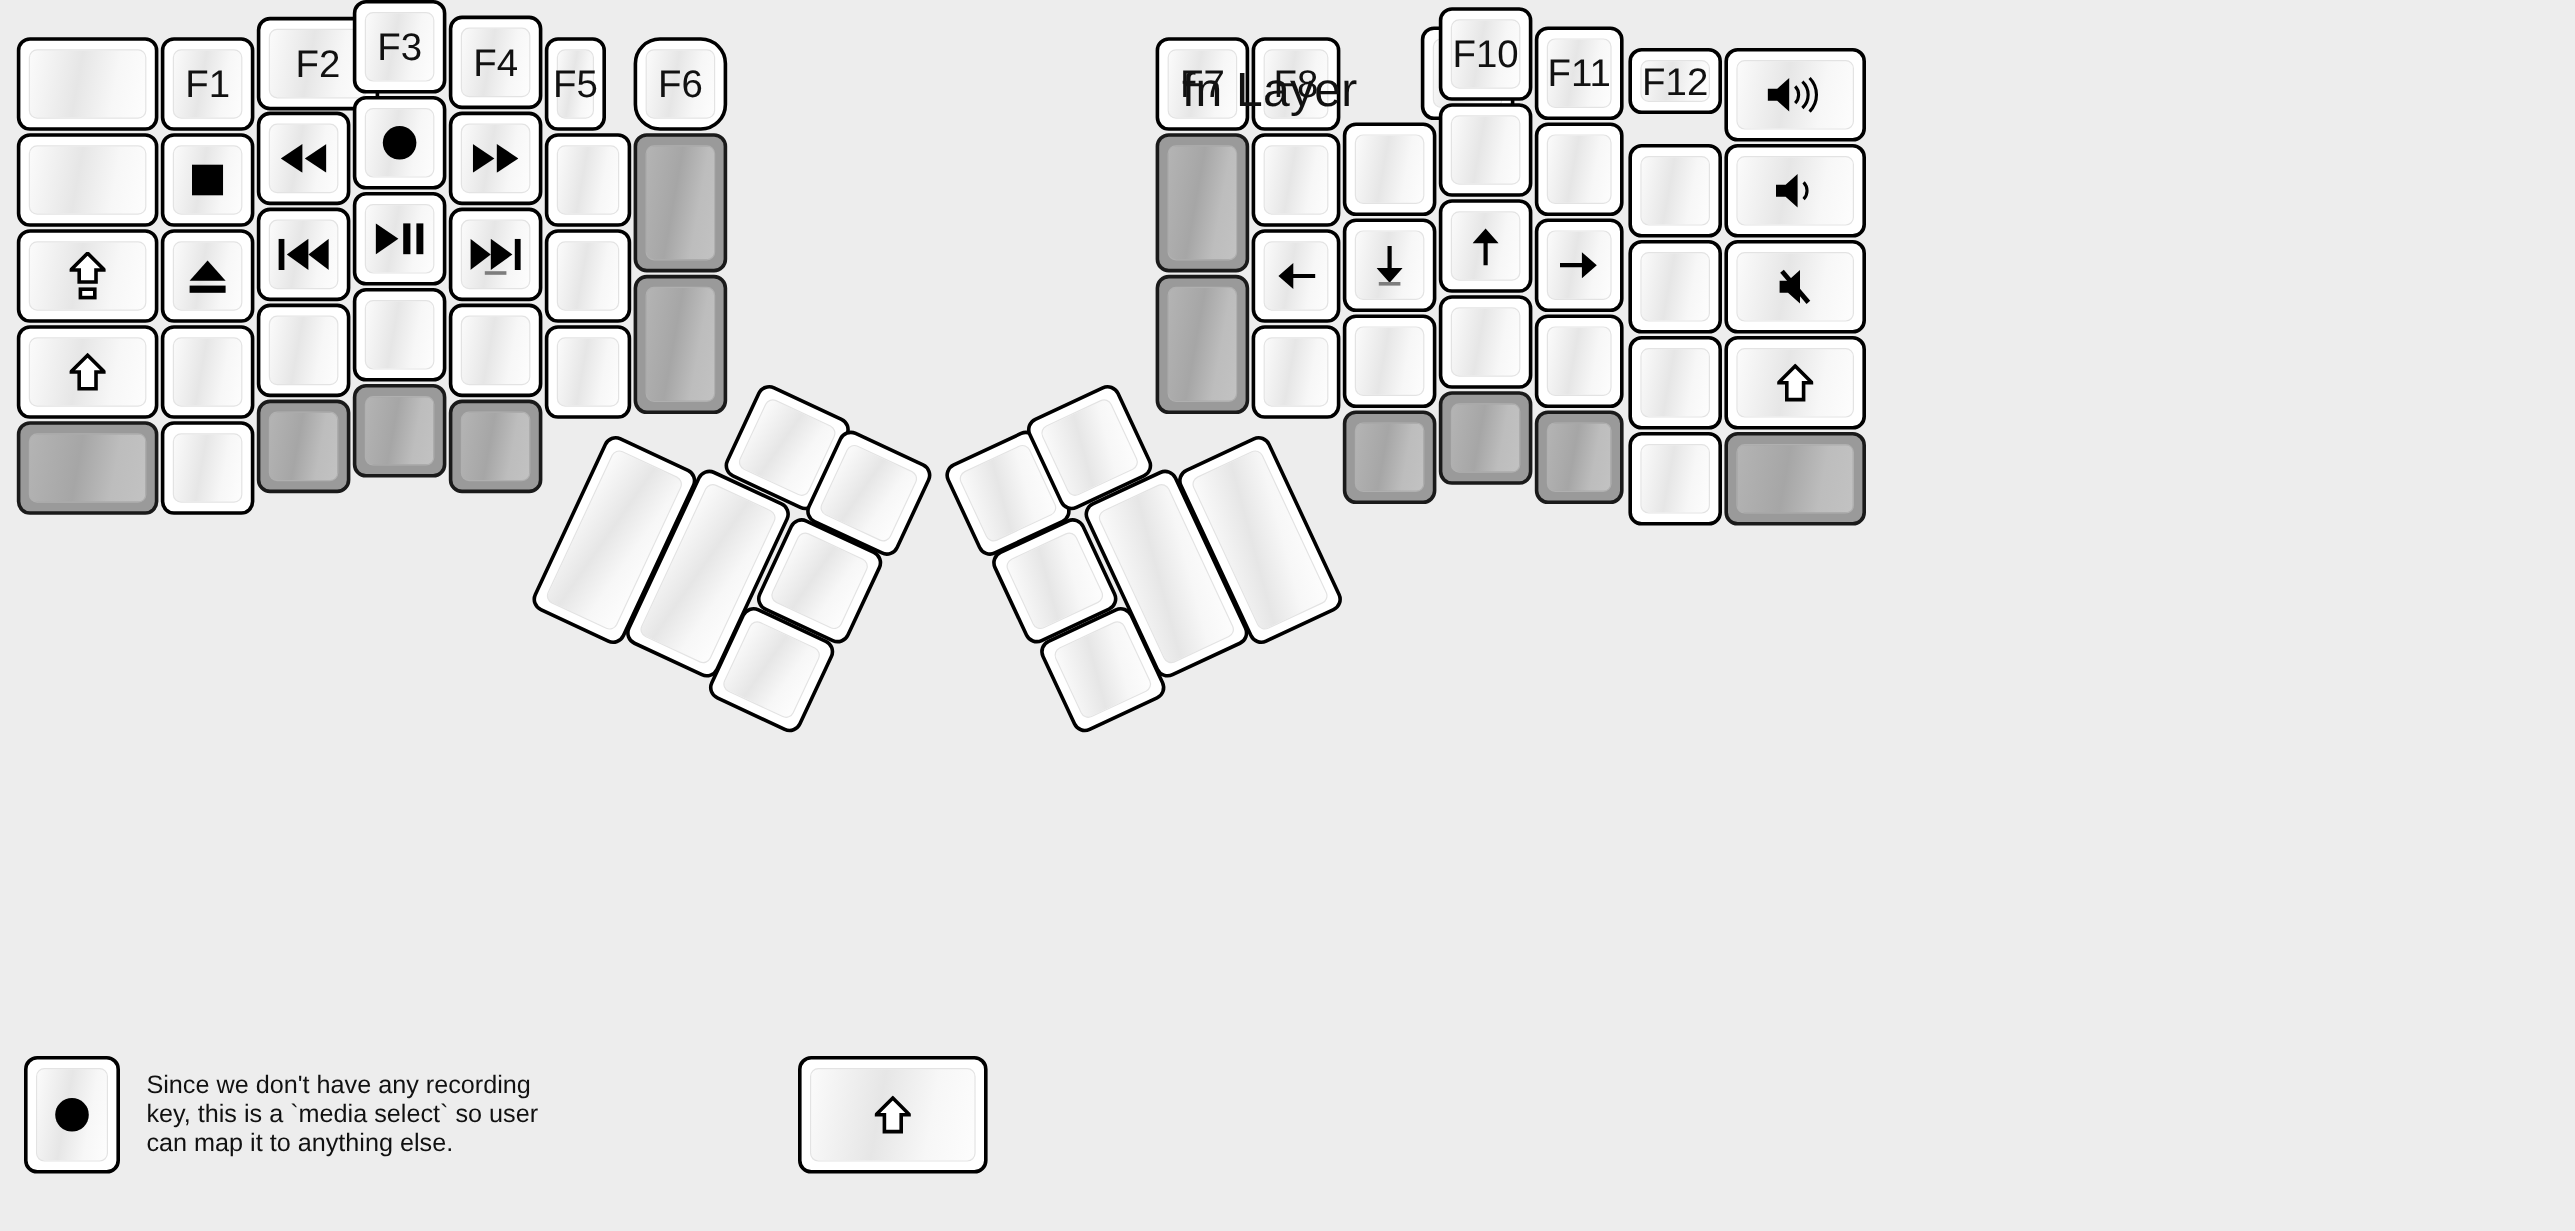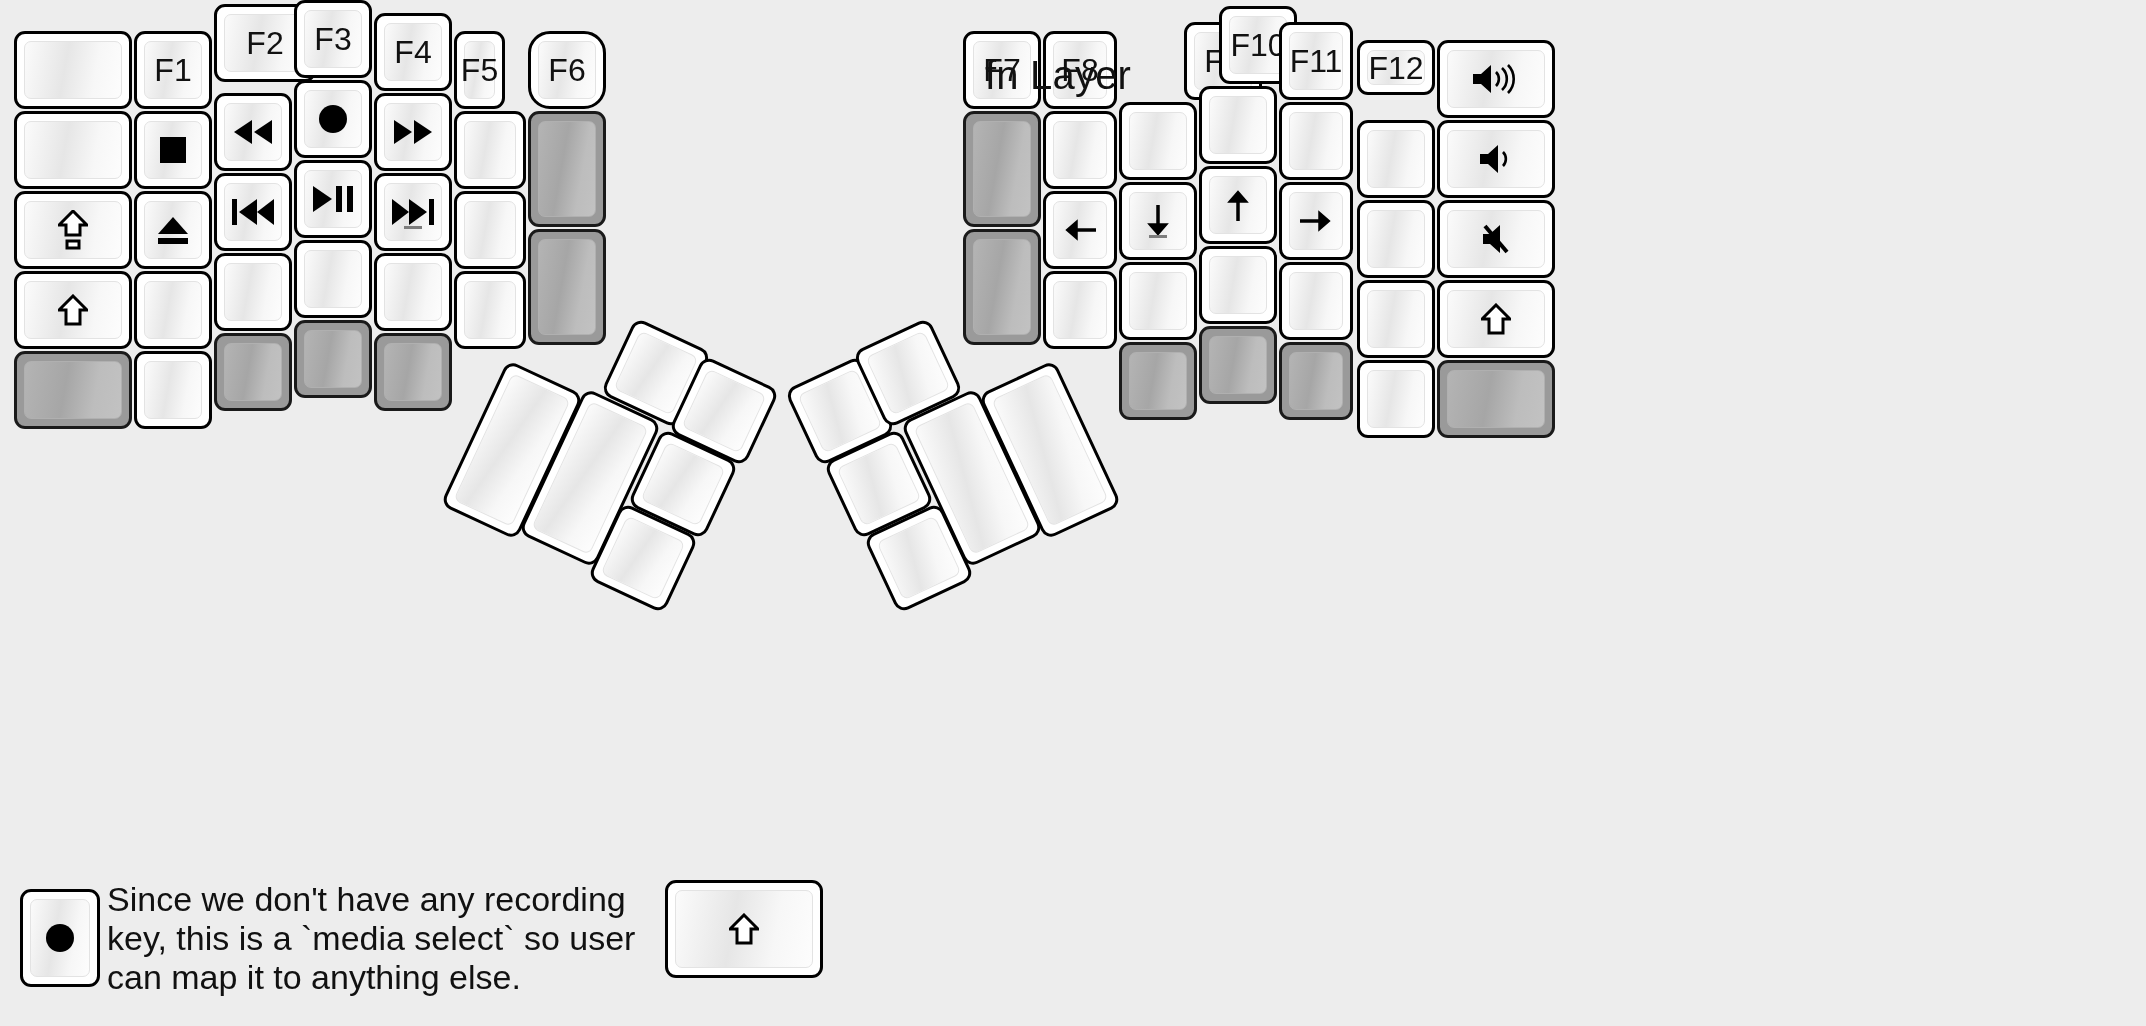--- a/index.html
+++ b/index.html
@@ -105,24 +105,24 @@
   .note {
     position: absolute;
     display: flex;
     align-items: center;
   }
   .note-key {
     position: relative;
     flex: 0 0 auto;
   }
   .note-text {
-    font-size: 34px;
+    font-size: 21px;
     line-height: 1.14;
     color: #111;
-    margin-left: 7px;
+    margin-left: 22px;
     white-space: pre-line;
   }
 </style>
 </head>
 <body>
 
 <div id="stage">
 
   <div id="kb-area">
     <div id="left-half">
@@ -177,21 +177,21 @@
               </svg>
             </span>
           </div>
         </div>
         <div class="key" style="left: 134px; top: 271px; width: 78px; height: 78px;">
           <div class="cap"></div>
         </div>
         <div class="key" style="left: 134px; top: 351px; width: 78px; height: 78px;">
           <div class="cap"></div>
         </div>
-        <div class="key" style="left: 214px; top: 4px; width: 102px; height: 78px;">
+        <div class="key" style="left: 214px; top: 14px; width: 102px; height: 78px;">
           <div class="cap">
             <span class="legend fkey">F2</span>
           </div>
         </div>
         <div class="key" style="left: 214px; top: 93px; width: 78px; height: 78px;">
           <div class="cap">
             <span class="glyph">
               <svg class="ico" width="38" height="24" viewBox="0 0 38 24" xmlns="http://www.w3.org/2000/svg">
                 <polygon points="18,0 18,24 0,12" fill="#000"></polygon>
                 <polygon points="38,0 38,24 20,12" fill="#000"></polygon>
@@ -375,21 +375,21 @@
             </span>
             <span class="underbar"></span>
           </div>
         </div>
         <div class="key" style="left: 1119px; top: 262px; width: 78px; height: 78px;">
           <div class="cap"></div>
         </div>
         <div class="key transparent" style="left: 1119px; top: 342px; width: 78px; height: 78px;">
           <div class="cap"></div>
         </div>
-        <div class="key" style="left: 1199px; top: 6px; width: 78px; height: 78px; margin-left: 20px;">
+        <div class="key" style="left: 1199px; top: 6px; width: 78px; height: 78px;">
           <div class="cap">
             <span class="legend fkey">F10</span>
           </div>
         </div>
         <div class="key" style="left: 1199px; top: 86px; width: 78px; height: 78px;">
           <div class="cap"></div>
         </div>
         <div class="key" style="left: 1199px; top: 166px; width: 78px; height: 78px;">
           <div class="cap">
             <span class="glyph">

